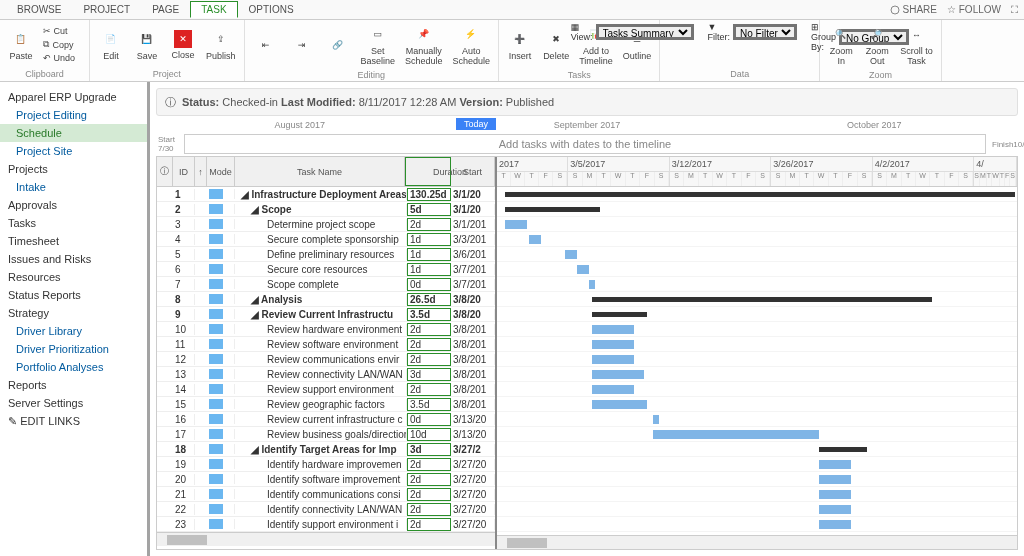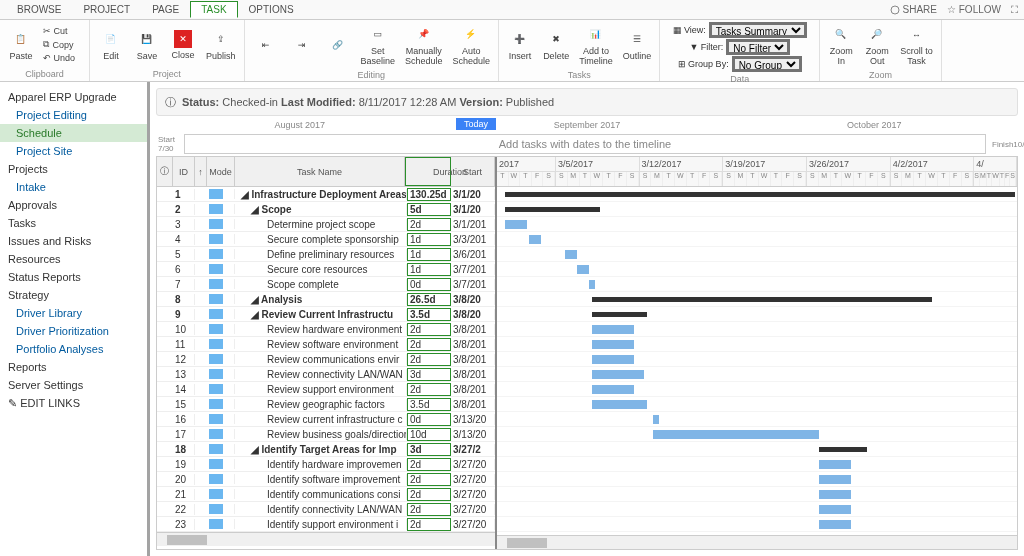--- a/index.html
+++ b/index.html
@@ -155,21 +155,21 @@
 Timeline</span>
         </div>
       <div class="rbtn">
           <span class="ico">☰</span>
           <span>Outline</span>
         </div>
     </div>
     <div class="glabel">Tasks</div>
   </div>
   <div class="rgroup" style="width:160px">
-    <div class="row" style="flex-direction:column;align-items:center;gap:1px;justify-content:center">
+    <div class="row" style="flex-direction:row;align-items:flex-start;gap:14px;justify-content:center">
       <div style="display:flex;align-items:center;gap:3px">
           <span style="font-size:9px">▦ <span>View:</span></span>
           <select class="rsel"><option>Tasks Summary</option></select>
         </div>
       <div style="display:flex;align-items:center;gap:3px">
           <span style="font-size:9px">▼ <span>Filter:</span></span>
           <select class="rsel"><option>No Filter</option></select>
         </div>
       <div style="display:flex;align-items:center;gap:3px">
           <span style="font-size:9px">⊞ <span>Group By:</span></span>
@@ -203,20 +203,21 @@
 <div class="content">
   <div class="sidebar" id="sidebar">
       <div class="snode top">Apparel ERP Upgrade</div>
       <div class="snode">Project Editing</div>
       <div class="snode sel">Schedule</div>
       <div class="snode">Project Site</div>
       <div class="snode top">Projects</div>
       <div class="snode">Intake</div>
       <div class="snode top">Approvals</div>
       <div class="snode top">Tasks</div>
+      <div class="snode top">Timesheet</div>
       <div class="snode top">Issues and Risks</div>
       <div class="snode top">Resources</div>
       <div class="snode top">Status Reports</div>
       <div class="snode top">Strategy</div>
       <div class="snode">Driver Library</div>
       <div class="snode">Driver Prioritization</div>
       <div class="snode">Portfolio Analyses</div>
       <div class="snode top">Reports</div>
       <div class="snode top">Server Settings</div>
       <div class="snode top">✎ EDIT LINKS</div>
@@ -591,32 +592,20 @@
                 <span>S</span>
                 <span>M</span>
                 <span>T</span>
                 <span>W</span>
                 <span>T</span>
                 <span>F</span>
                 <span>S</span>
               </div>
             </div>
             <div class="wk">
-              <div class="d">3/19/2017</div>
-              <div class="days">
-                <span>S</span>
-                <span>M</span>
-                <span>T</span>
-                <span>W</span>
-                <span>T</span>
-                <span>F</span>
-                <span>S</span>
-              </div>
-            </div>
-            <div class="wk">
               <div class="d">3/26/2017</div>
               <div class="days">
                 <span>S</span>
                 <span>M</span>
                 <span>T</span>
                 <span>W</span>
                 <span>T</span>
                 <span>F</span>
                 <span>S</span>
               </div>

